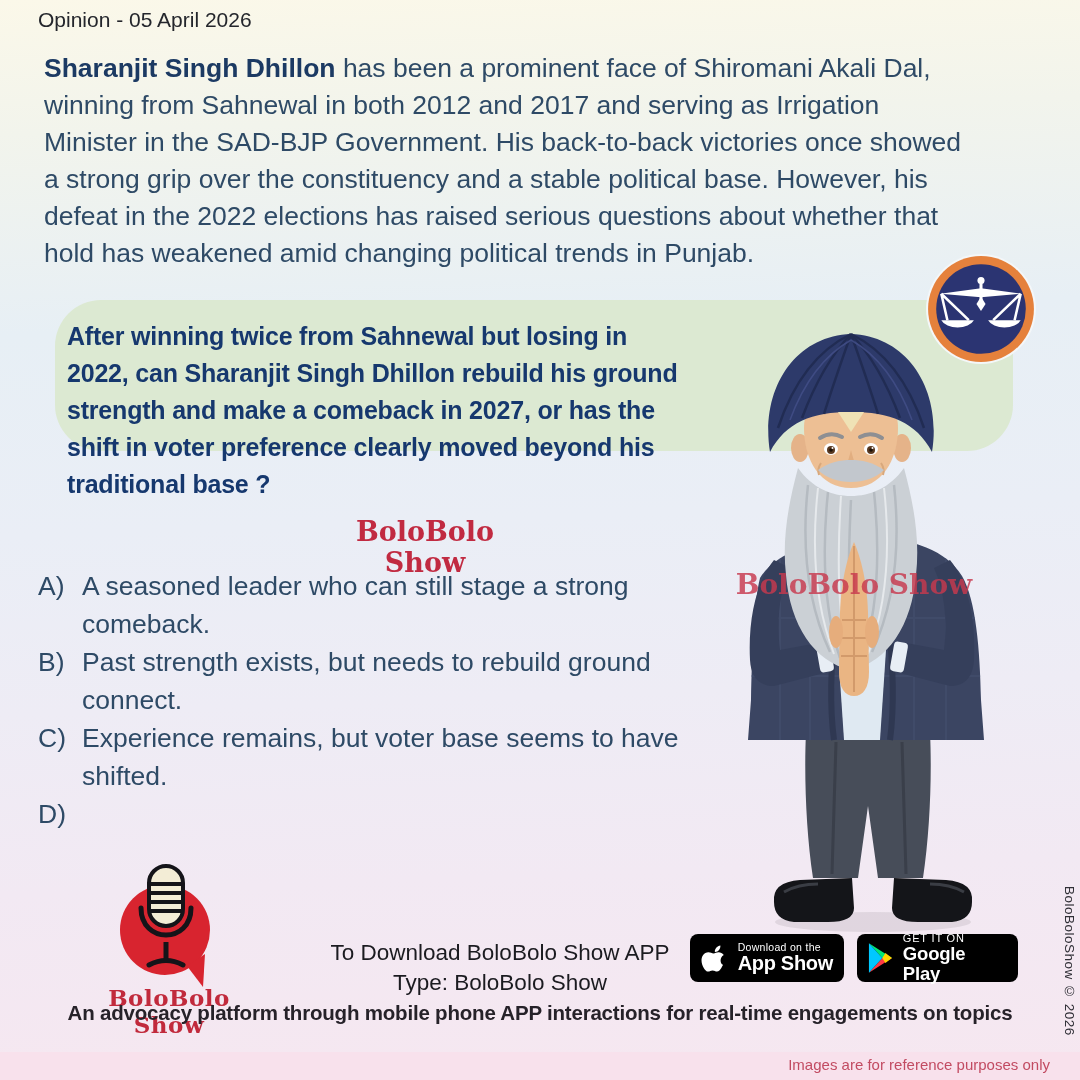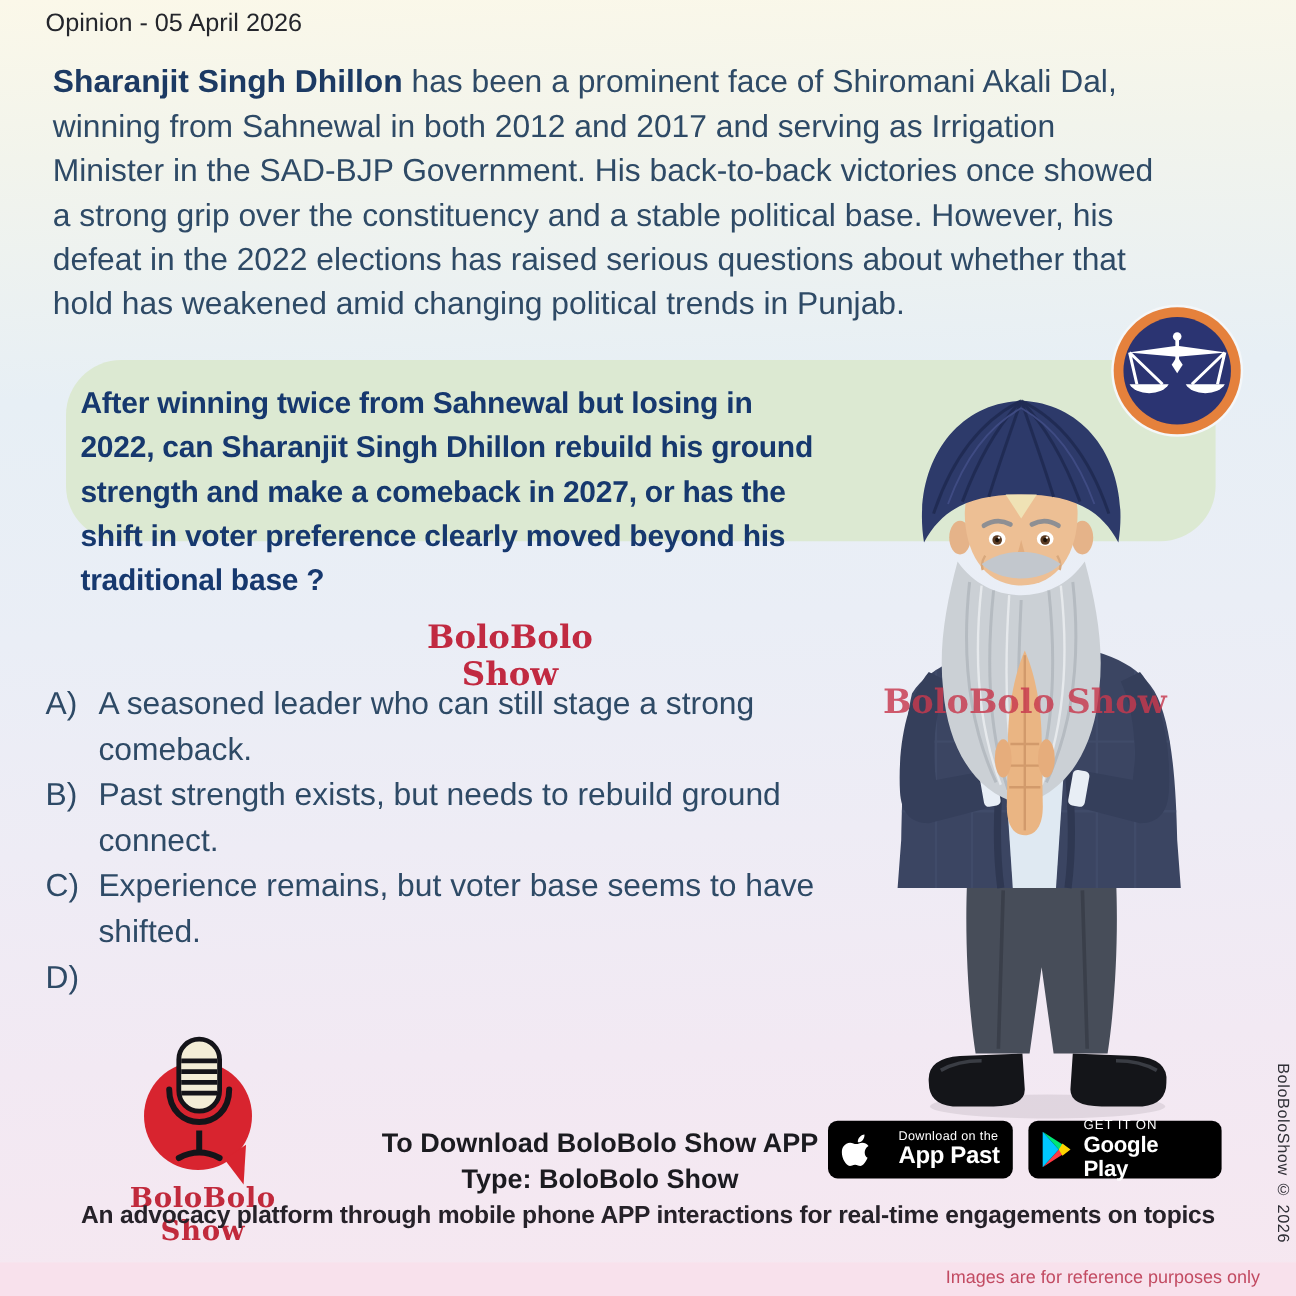--- a/index.html
+++ b/index.html
@@ -15,21 +15,21 @@
   .qtext{position:absolute;left:12px;top:18px;width:720px;font-size:25px;line-height:37px;font-weight:bold;color:#16386e;letter-spacing:-0.2px;}
   .brand-center{position:absolute;left:318px;top:516px;width:214px;text-align:center;
     font-family:"DejaVu Serif","Liberation Serif",serif;font-weight:bold;font-size:27px;color:#c12a41;z-index:2;}
   .options{position:absolute;left:38px;top:567px;width:800px;font-size:26.5px;line-height:38px;color:#2e4a66;z-index:2;}
   .opt{display:flex;}
   .opt-label{flex:0 0 44px;width:44px;}
   .character{position:absolute;left:718px;top:320px;width:312px;height:620px;z-index:2;}
   .scales-badge{position:absolute;left:924px;top:252px;width:114px;height:114px;z-index:3;}
   .logo{position:absolute;left:84px;top:850px;width:170px;text-align:center;z-index:2;}
   .logo-caption{font-family:"DejaVu Serif","Liberation Serif",serif;font-weight:bold;font-size:23px;color:#c12a3c;margin-top:-10px;letter-spacing:0.5px;}
-  .download{position:absolute;left:298px;top:938px;width:404px;text-align:center;font-size:22.5px;line-height:30px;color:#1b1b20;z-index:2;font-weight:bold;}
+  .download{position:absolute;left:298px;top:938px;width:404px;text-align:center;font-size:22.5px;line-height:30px;color:#1b1b20;z-index:2;}
   .store{position:absolute;background:#000;border-radius:8px;color:#fff;display:flex;align-items:center;padding:0 11px;gap:9px;box-sizing:border-box;height:48px;z-index:2;}
   .store-appstore{left:690px;top:934px;width:154px;justify-content:space-between;}
   .store-gplay{left:857px;top:934px;width:161px;}
   .store-txt{display:flex;flex-direction:column;justify-content:center;line-height:1.05;}
   .store-top{font-size:10.5px;letter-spacing:0.3px;}
   .store-top-caps{font-size:11px;letter-spacing:0.8px;}
   .store-bottom{font-size:20px;font-weight:bold;letter-spacing:-0.3px;}
   .store-bottom-gp{font-size:18.5px;font-weight:bold;letter-spacing:-0.2px;}
   .advocacy{position:absolute;left:0;top:999px;width:1080px;text-align:center;font-weight:bold;font-size:20.5px;line-height:27.5px;color:#262229;letter-spacing:-0.2px;z-index:2;}
   .bottom-bar{position:absolute;left:0;top:1052px;width:1080px;height:28px;background:#f8e1ec;z-index:3;}
@@ -214,21 +214,21 @@
 
   <div class="store store-appstore">
     <svg viewBox="0 0 28 34" width="27" height="33">
       <g fill="#fff">
         <path d="M22.8 23.6c-.6 1.4-.9 2-1.7 3.2-1.1 1.7-2.7 3.8-4.6 3.8-1.7 0-2.2-1.1-4.5-1.1s-2.8 1.1-4.5 1.1c-1.9 0-3.4-1.9-4.5-3.6C.1 22.4-.2 16.8 1.9 13.8c1.4-2.1 3.7-3.3 5.8-3.3 2.2 0 3.5 1.2 5.3 1.2 1.7 0 2.8-1.2 5.3-1.2 1.9 0 3.9 1 5.3 2.8-4.6 2.5-3.9 9.1-.8 10.3z"></path>
         <path d="M18.7 8.1c.9-1.2 1.6-2.9 1.4-4.6-1.5.1-3.3 1.1-4.3 2.3-.9 1.1-1.7 2.8-1.4 4.4 1.7.1 3.4-.9 4.3-2.1z"></path>
       </g>
     </svg>
     <span class="store-txt">
       <span class="store-top">Download on the</span>
-      <span class="store-bottom">App Past</span>
+      <span class="store-bottom">App Show</span>
     </span>
   </div>
 
   <div class="store store-gplay">
     <svg viewBox="0 0 28 32" width="26" height="30">
       <polygon points="1,0 15.5,16 26,16" fill="#00e675"></polygon>
       <polygon points="1,32 15.5,16 26,16" fill="#ff3a44"></polygon>
       <polygon points="18.8,10.5 26,16 18.8,21.5 15.5,16" fill="#ffd400"></polygon>
       <polygon points="1,0 1,32 15.5,16" fill="#00c8ff"></polygon>
     </svg>

